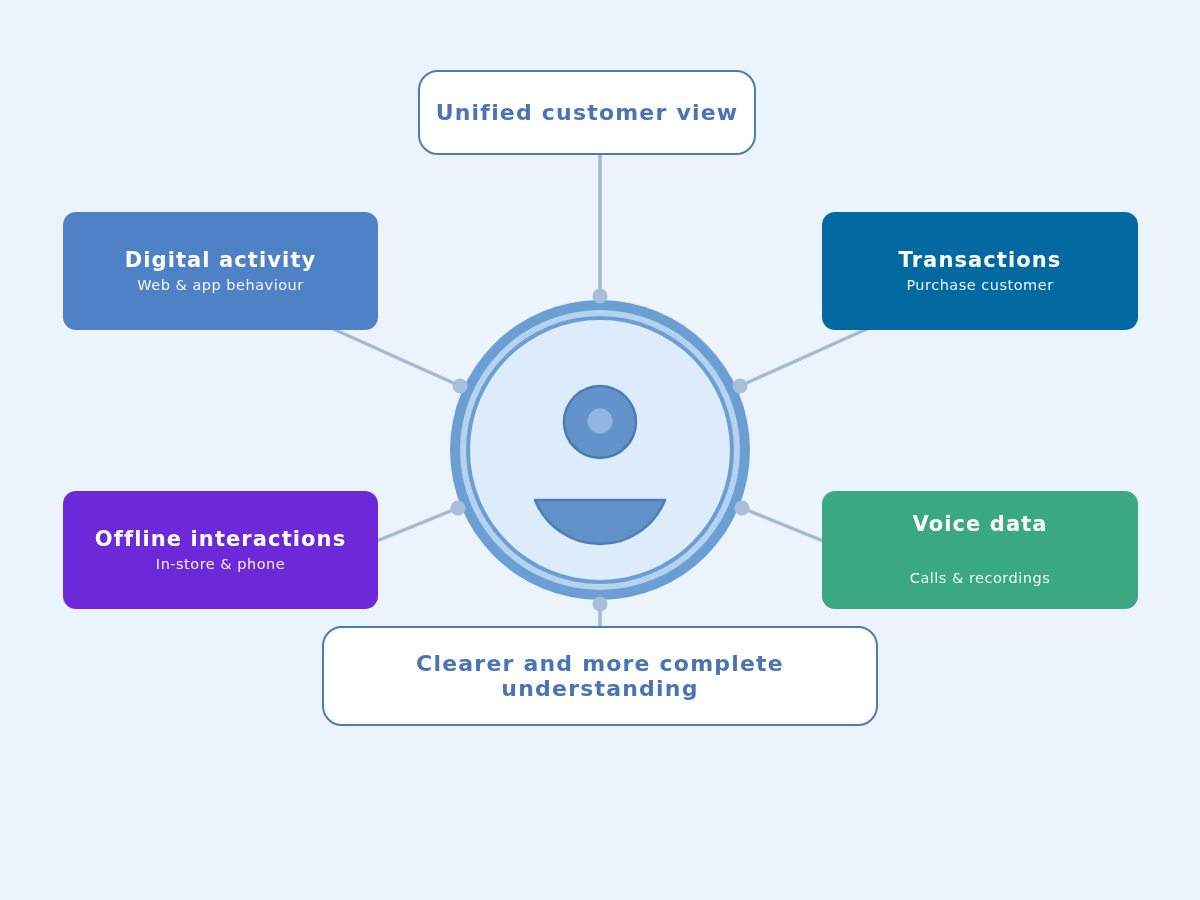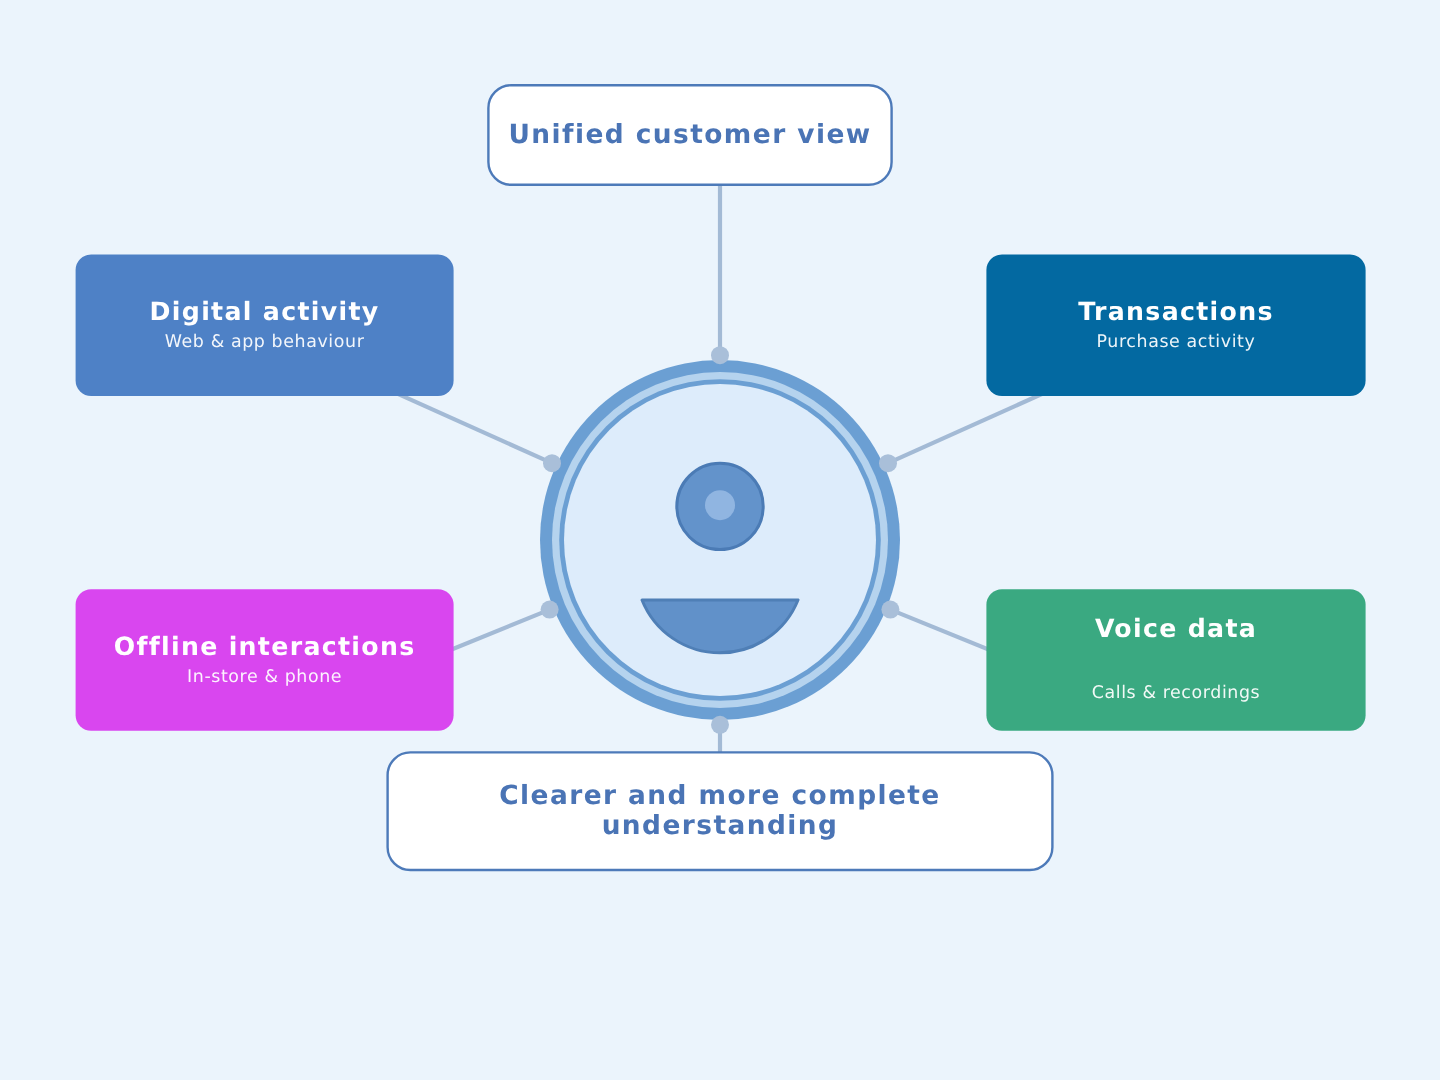--- a/index.html
+++ b/index.html
@@ -54,21 +54,21 @@
   }
   .outline-node {
     background: #ffffff;
     border: 2px solid #4d7ab9;
     border-radius: 20px;
     color: #4a74b5;
     font-weight: bold;
     font-size: 22px;
     letter-spacing: 1.2px;
   }
-  #node-top        { left: 406px; top: 70px;  width: 338px; height: 85px; }
+  #node-top        { left: 418px; top: 70px;  width: 338px; height: 85px; }
   #node-digital    { left: 63px;  top: 212px; }
   #node-transactions { left: 822px; top: 212px; width: 316px; }
   #node-offline    { left: 63px;  top: 491px; }
   #node-voice      { left: 822px; top: 491px; width: 316px; gap: 36px; }
   #node-bottom     { left: 322px; top: 626px; width: 556px; height: 100px; }
 </style>
 </head>
 <body>
 
 <div class="diagram">
@@ -110,24 +110,24 @@
     <span>Unified customer view</span>
   </div>
 
   <div id="node-digital" class="node source-node" style="background-color: rgb(78, 129, 198); justify-content: center;">
     <div class="source-title">Digital activity</div>
     <div class="source-subtitle">Web &amp; app behaviour</div>
   </div>
 
   <div id="node-transactions" class="node source-node" style="background-color: #0369a1;">
     <div class="source-title">Transactions</div>
-    <div class="source-subtitle">Purchase activity</div>
+    <div class="source-subtitle">Purchase customer</div>
   </div>
 
-  <div id="node-offline" class="node source-node" style="background-color: #d946ef;">
+  <div id="node-offline" class="node source-node" style="background-color: #6d28d9;">
     <div class="source-title">Offline interactions</div>
     <div class="source-subtitle">In-store &amp; phone</div>
   </div>
 
   <div id="node-voice" class="node source-node" style="background-color: rgb(58, 169, 129);">
     <div class="source-title">Voice data</div>
     <div class="source-subtitle">Calls &amp; recordings</div>
   </div>
 
   <div id="node-bottom" class="node outline-node">

